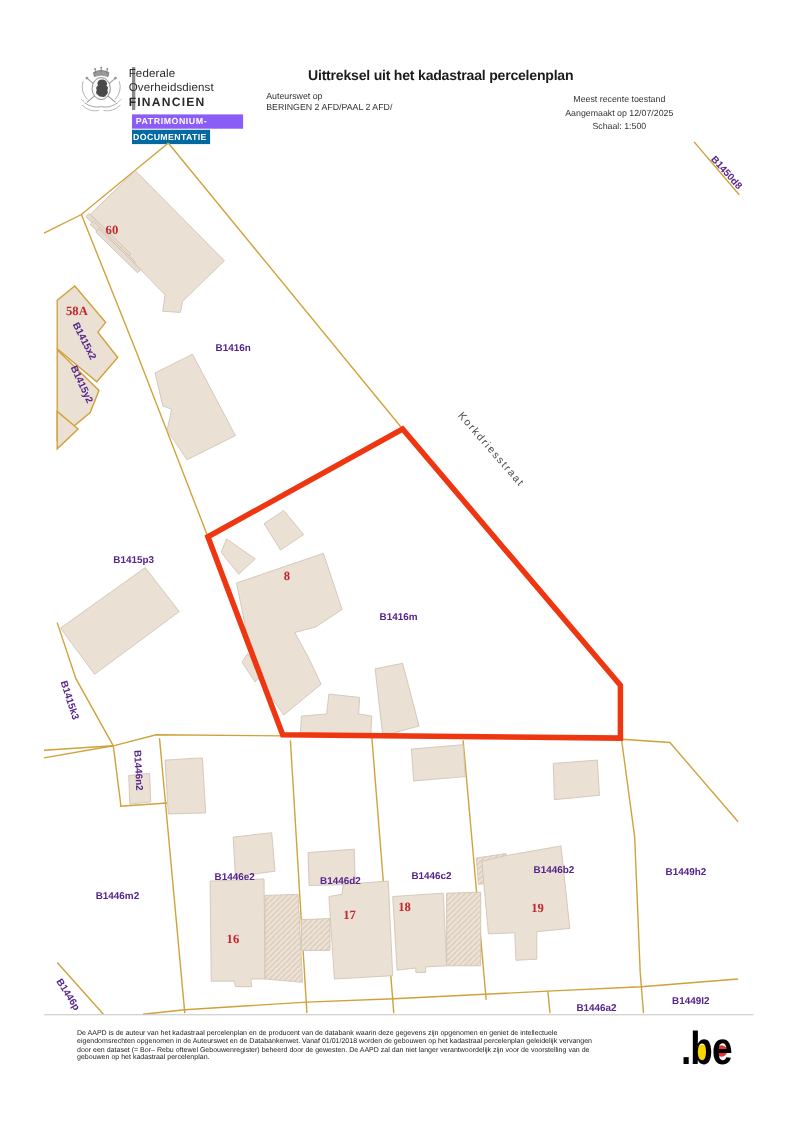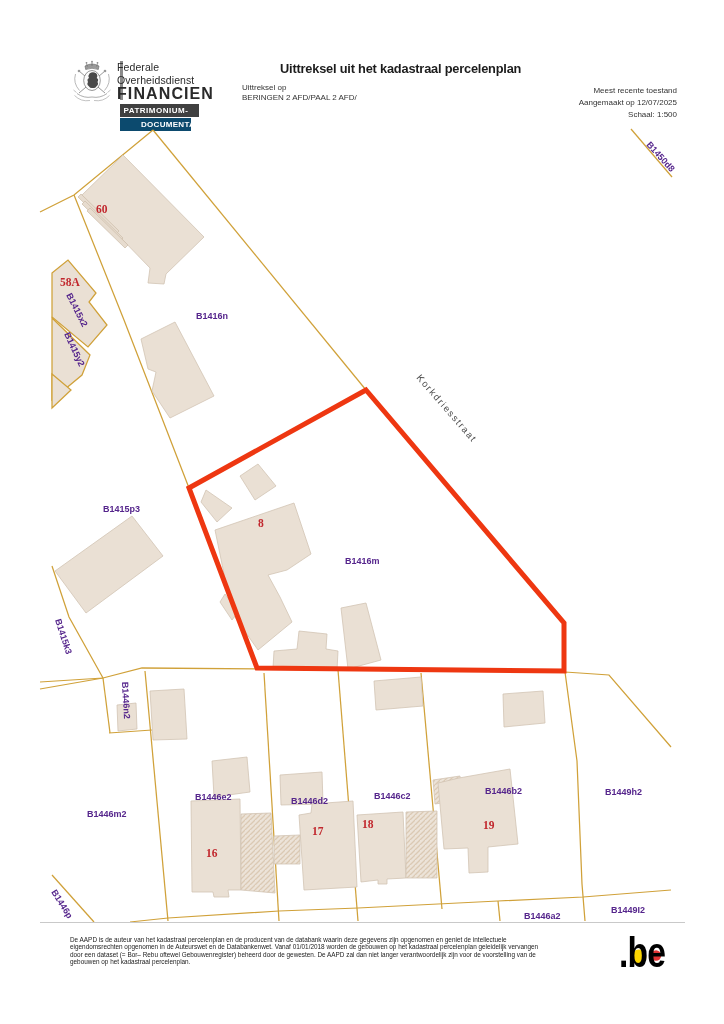--- a/index.html
+++ b/index.html
@@ -24,33 +24,33 @@
     <path d="M17.5,14.5 q-1.8,2 -0.5,4.5 q-2.4,1 -1,4 q-1.6,2.5 0.8,4.2 q1.6,2.4 4.2,1.7 q2.6,0.8 3.5,-1.6 q2.5,-1.6 1,-4.2 q1.6,-3.2 -0.8,-4.2 q1.5,-2.5 -0.6,-4.6 q-3.3,-2.3 -6.6,0.2 Z" fill="#4a4a4a" stroke="none"></path>
     <path d="M3.5,15 Q0.8,24 7.5,31.5 M36.5,15 Q39.2,24 32.5,31.5" stroke="#888"></path>
     <path d="M5,34.5 Q12,39.5 20,38 Q28,39.5 35,34.5" stroke="#777"></path>
     <path d="M2.5,36.5 Q9,43 18,41.5 M37.5,36.5 Q31,43 22,41.5" stroke="#999"></path>
     <path d="M1.5,31 L4.5,33.5 M38.5,31 L35.5,33.5" stroke="#999"></path>
   </g>
 </svg>
 
 <div class="abs" style="left:120px;top:61px;width:2.5px;height:39px;background:#8a8a8a;"></div>
 
-<div class="abs" style="left:117px;top:61px;font-size:10.5px;line-height:13px;color:#2a2a2a;letter-spacing:0.1px;">Federale<br>Overheidsdienst<br><b style="font-size:16px;letter-spacing:1.1px;margin-top:32px;">FINANCIEN</b></div>
-
-<div class="abs" style="left:120px;top:104px;width:79px;height:12.5px;background:#404040;color:#fff;font-size:8px;font-weight:bold;letter-spacing:0.5px;text-align:left;line-height:13px;padding-left:3.5px;box-sizing:border-box;">PATRIMONIUM-</div>
-
-<div class="abs" style="left:120px;top:118px;width:71px;height:12.5px;background:#0c4a6e;color:#fff;font-size:8px;font-weight:bold;letter-spacing:0.3px;line-height:13px;padding-left:21px;box-sizing:border-box;">DOCUMENTATIE</div>
+<div class="abs" style="left:117px;top:61px;font-size:10.5px;line-height:13px;color:#2a2a2a;letter-spacing:0.1px;">Federale<br>Overheidsdienst<br><b style="font-size:11px;letter-spacing:1.1px;margin-top:32px;">FINANCIEN</b></div>
+
+<div class="abs" style="left:120px;top:104px;width:101px;height:12.5px;background:#8b5cf6;color:#fff;font-size:8px;font-weight:bold;letter-spacing:0.5px;text-align:left;line-height:13px;padding-left:3.5px;box-sizing:border-box;">PATRIMONIUM-</div>
+
+<div class="abs" style="left:120px;top:118px;width:71px;height:12.5px;background:#0369a1;color:#fff;font-size:8px;font-weight:bold;letter-spacing:0.3px;line-height:13px;padding-left:1px;box-sizing:border-box;">DOCUMENTATIE</div>
 
 <div class="abs" style="left:242px;top:61px;font-size:12.8px;font-weight:bold;color:#1c1c1c;letter-spacing:-0.2px;margin-left:38px;">Uittreksel uit het kadastraal percelenplan</div>
 
-<div class="abs" style="left:242px;top:83px;font-size:8px;color:#333;">Uittreksel op</div>
+<div class="abs" style="left:242px;top:83px;font-size:8px;color:#333;">Auteurswet op</div>
 
 <div class="abs" style="left:242px;top:93px;font-size:8px;color:#333;">BERINGEN 2 AFD/PAAL 2 AFD/</div>
 
-<div class="abs" style="left:477px;top:85px;width:200px;text-align:right;font-size:8px;line-height:12px;color:#333;">Meest recente toestand<br>Aangemaakt op 12/07/2025<br>Schaal: 1:500</div>
+<div class="abs" style="left:463px;top:85px;width:200px;text-align:center;font-size:8px;line-height:12px;color:#333;">Meest recente toestand<br>Aangemaakt op 12/07/2025<br>Schaal: 1:500</div>
 
 <svg class="abs" style="left:0;top:0;" width="724" height="1024" viewBox="0 0 724 1024">
   <defs>
     <pattern id="hat" width="5" height="5" patternUnits="userSpaceOnUse">
       <rect width="5" height="5" fill="#ece3d8"></rect>
       <path d="M-1,6 L6,-1 M1.5,8.5 L8.5,1.5" stroke="#dbc9b3" stroke-width="1.3" fill="none"></path>
     </pattern>
   </defs>
   <g id="parcels" stroke="#d0a139" stroke-width="1.25" fill="none">
 

